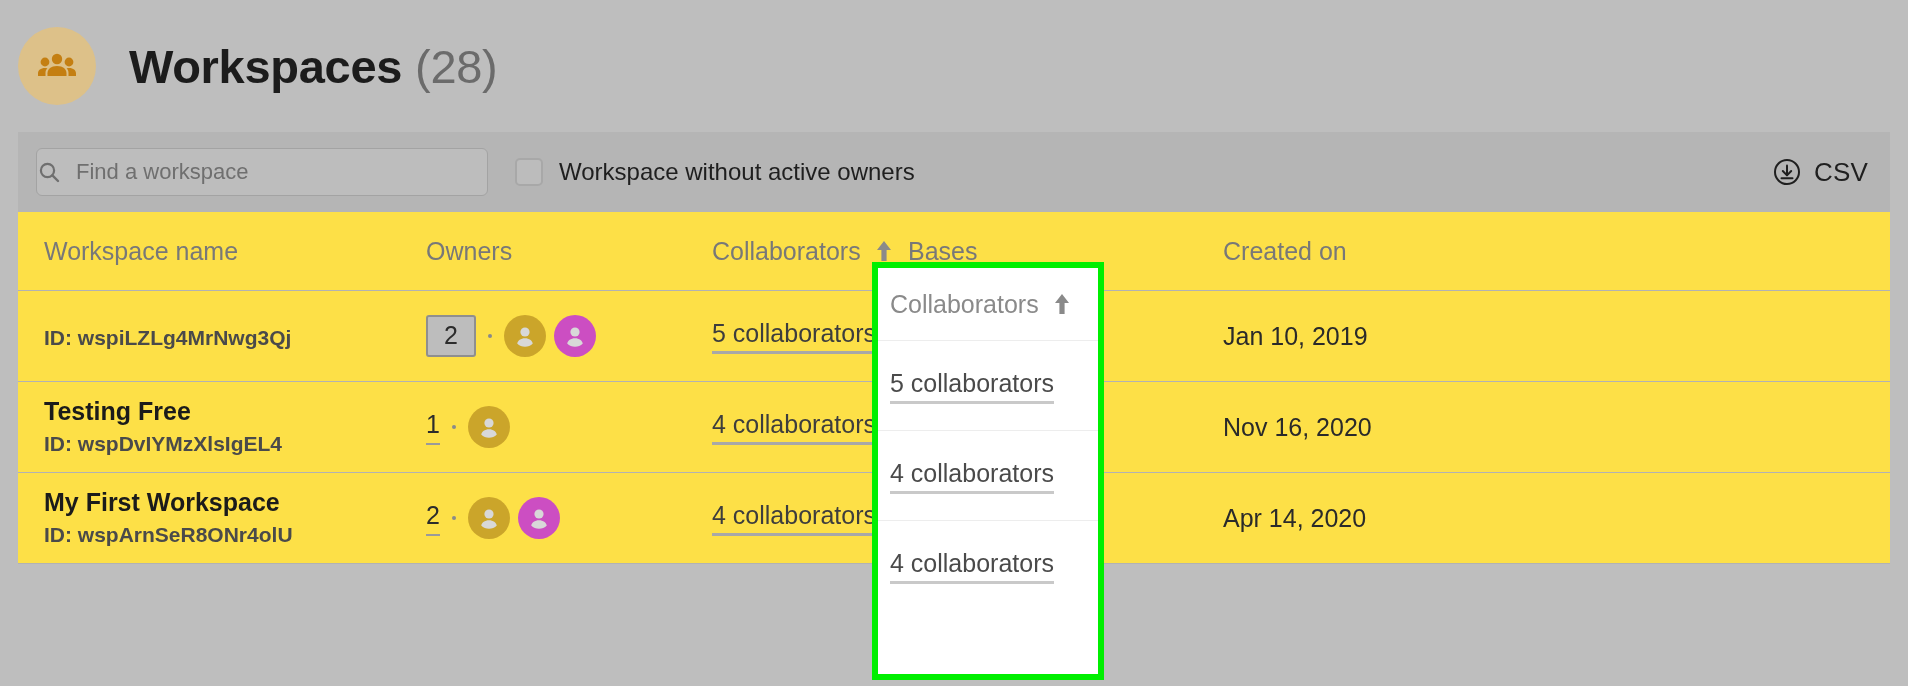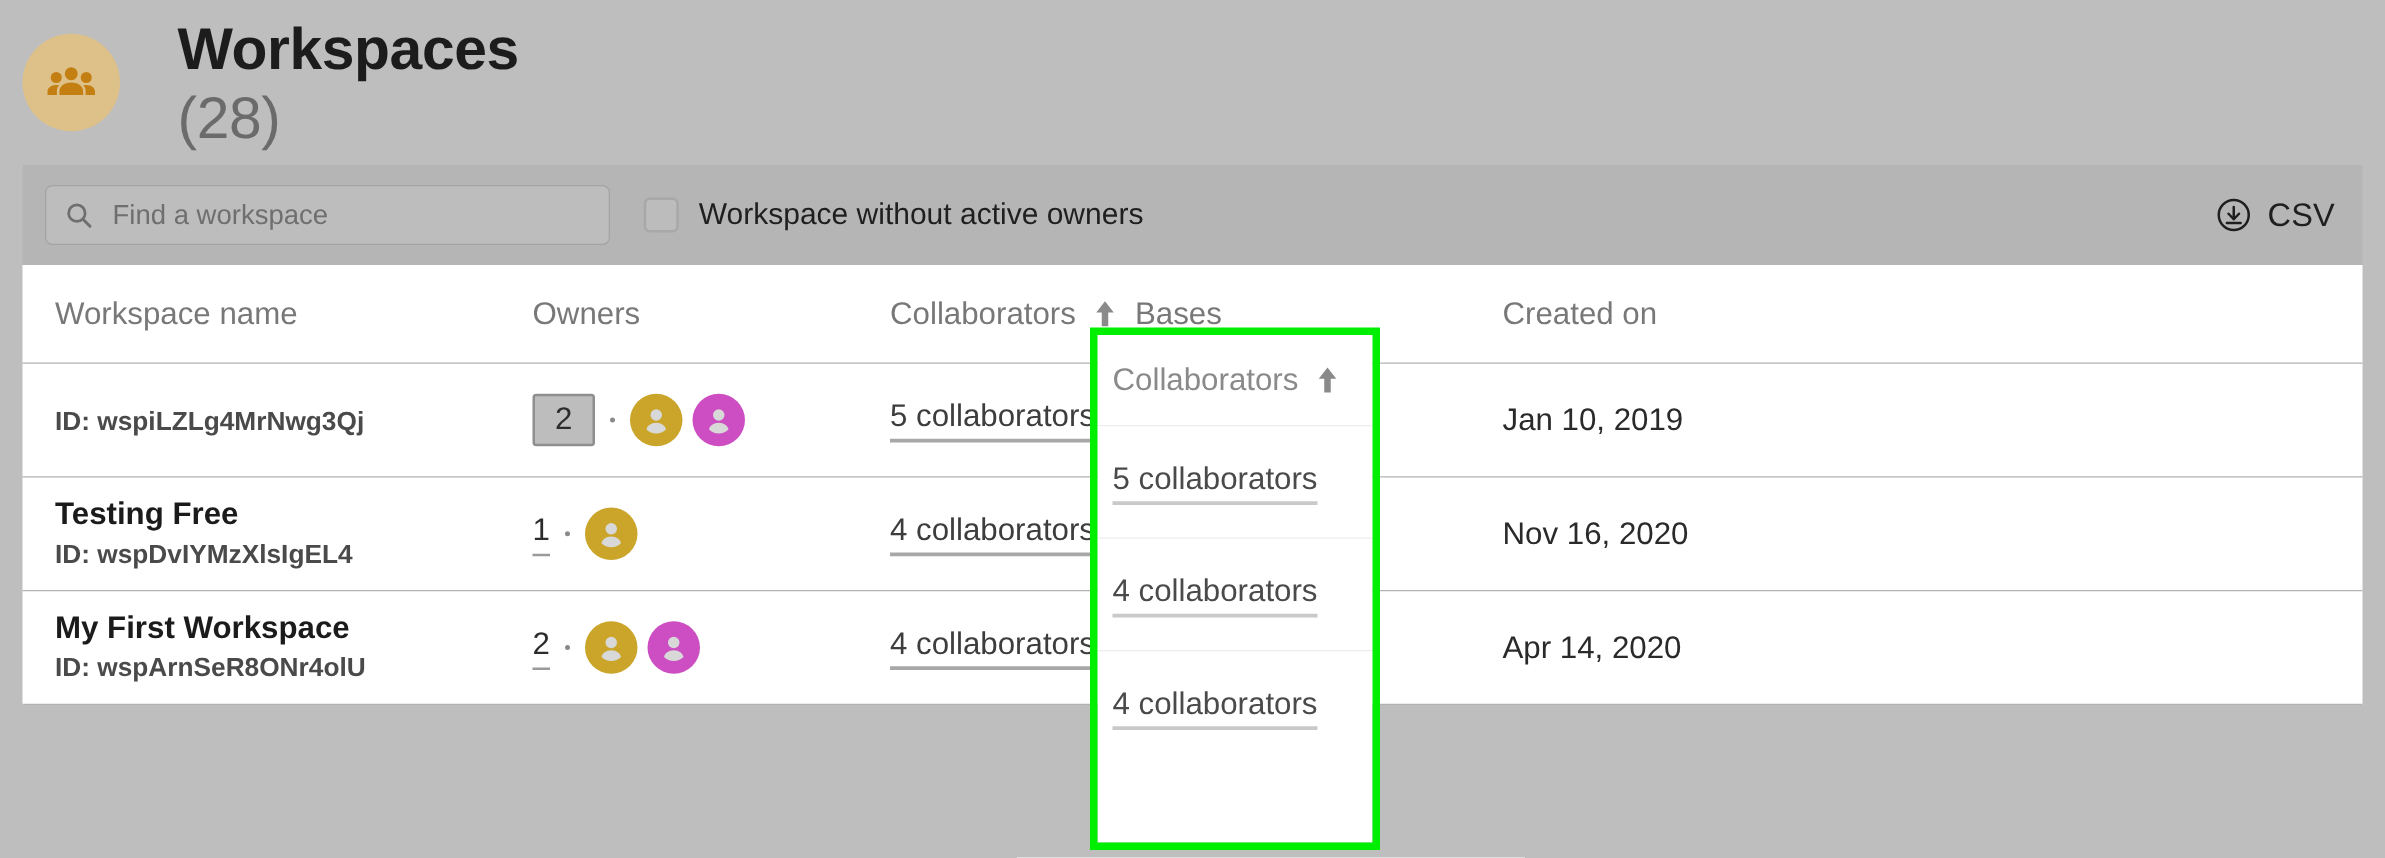--- a/index.html
+++ b/index.html
@@ -38,21 +38,20 @@
   .ws-avatar svg { display: block; }
   .page-title {
     margin-left: 33px;
     font-size: 47px;
     font-weight: 700;
     color: #1c1c1c;
     letter-spacing: -0.3px;
     white-space: nowrap;
     display: flex;
     align-items: baseline;
-    flex-direction: column;
   }
   .page-title .count {
     color: #6b6b6b;
     font-weight: 400;
     margin-left: 13px;
   }
 
   
   .toolbar {
     position: relative;
@@ -65,21 +64,21 @@
     box-sizing: border-box;
   }
   .search-box {
     width: 452px;
     height: 48px;
     border: 1px solid #a3a3a3;
     border-radius: 6px;
     background: #bdbdbd;
     display: flex;
     align-items: center;
-    padding: 0 14px;
+    padding: 0 0;
     box-sizing: border-box;
   }
   .search-box svg { flex: 0 0 auto; display:block; }
   .search-input {
     border: none;
     outline: none;
     background: transparent;
     font-family: "Liberation Sans", sans-serif;
     font-size: 22px;
     color: #3f3f3f;
@@ -121,21 +120,21 @@
     margin-left: 13px;
     font-size: 26px;
     color: #1f1f1f;
     font-weight: 400;
     letter-spacing: 0.2px;
   }
 
   
   .table {
     margin: 0 18px;
-    background: #ffffff;
+    background: #fde047;
   }
   .row {
     display: flex;
     align-items: stretch;
     border-bottom: 1px solid #b2b2b2;
     position: relative;
   }
   .head-row {
     height: 78px;
     border-bottom: 1px solid #b2b2b2;
@@ -149,21 +148,21 @@
   .data-row { height: 90px; }
   .data-row .cell {
     display: flex;
     align-items: center;
   }
 
   .col-name   { width: 408px; flex: 0 0 408px; padding-left: 26px; box-sizing: border-box; }
   .col-owners { width: 286px; flex: 0 0 286px; }
   .col-collab { width: 196px; flex: 0 0 196px; }
   .col-bases  { width: 294px; flex: 0 0 294px; }
-  .col-date   { width: 380px; flex: 0 0 380px; }
+  .col-date   { width: 380px; flex: 0 0 380px; margin-left: 21px; }
 
   .sort-arrow { margin-left: 14px; display: inline-flex; }
   .sort-arrow svg { display: block; }
 
   .ws-name {
     display: flex;
     flex-direction: column;
     justify-content: center;
   }
   .ws-name-title {

